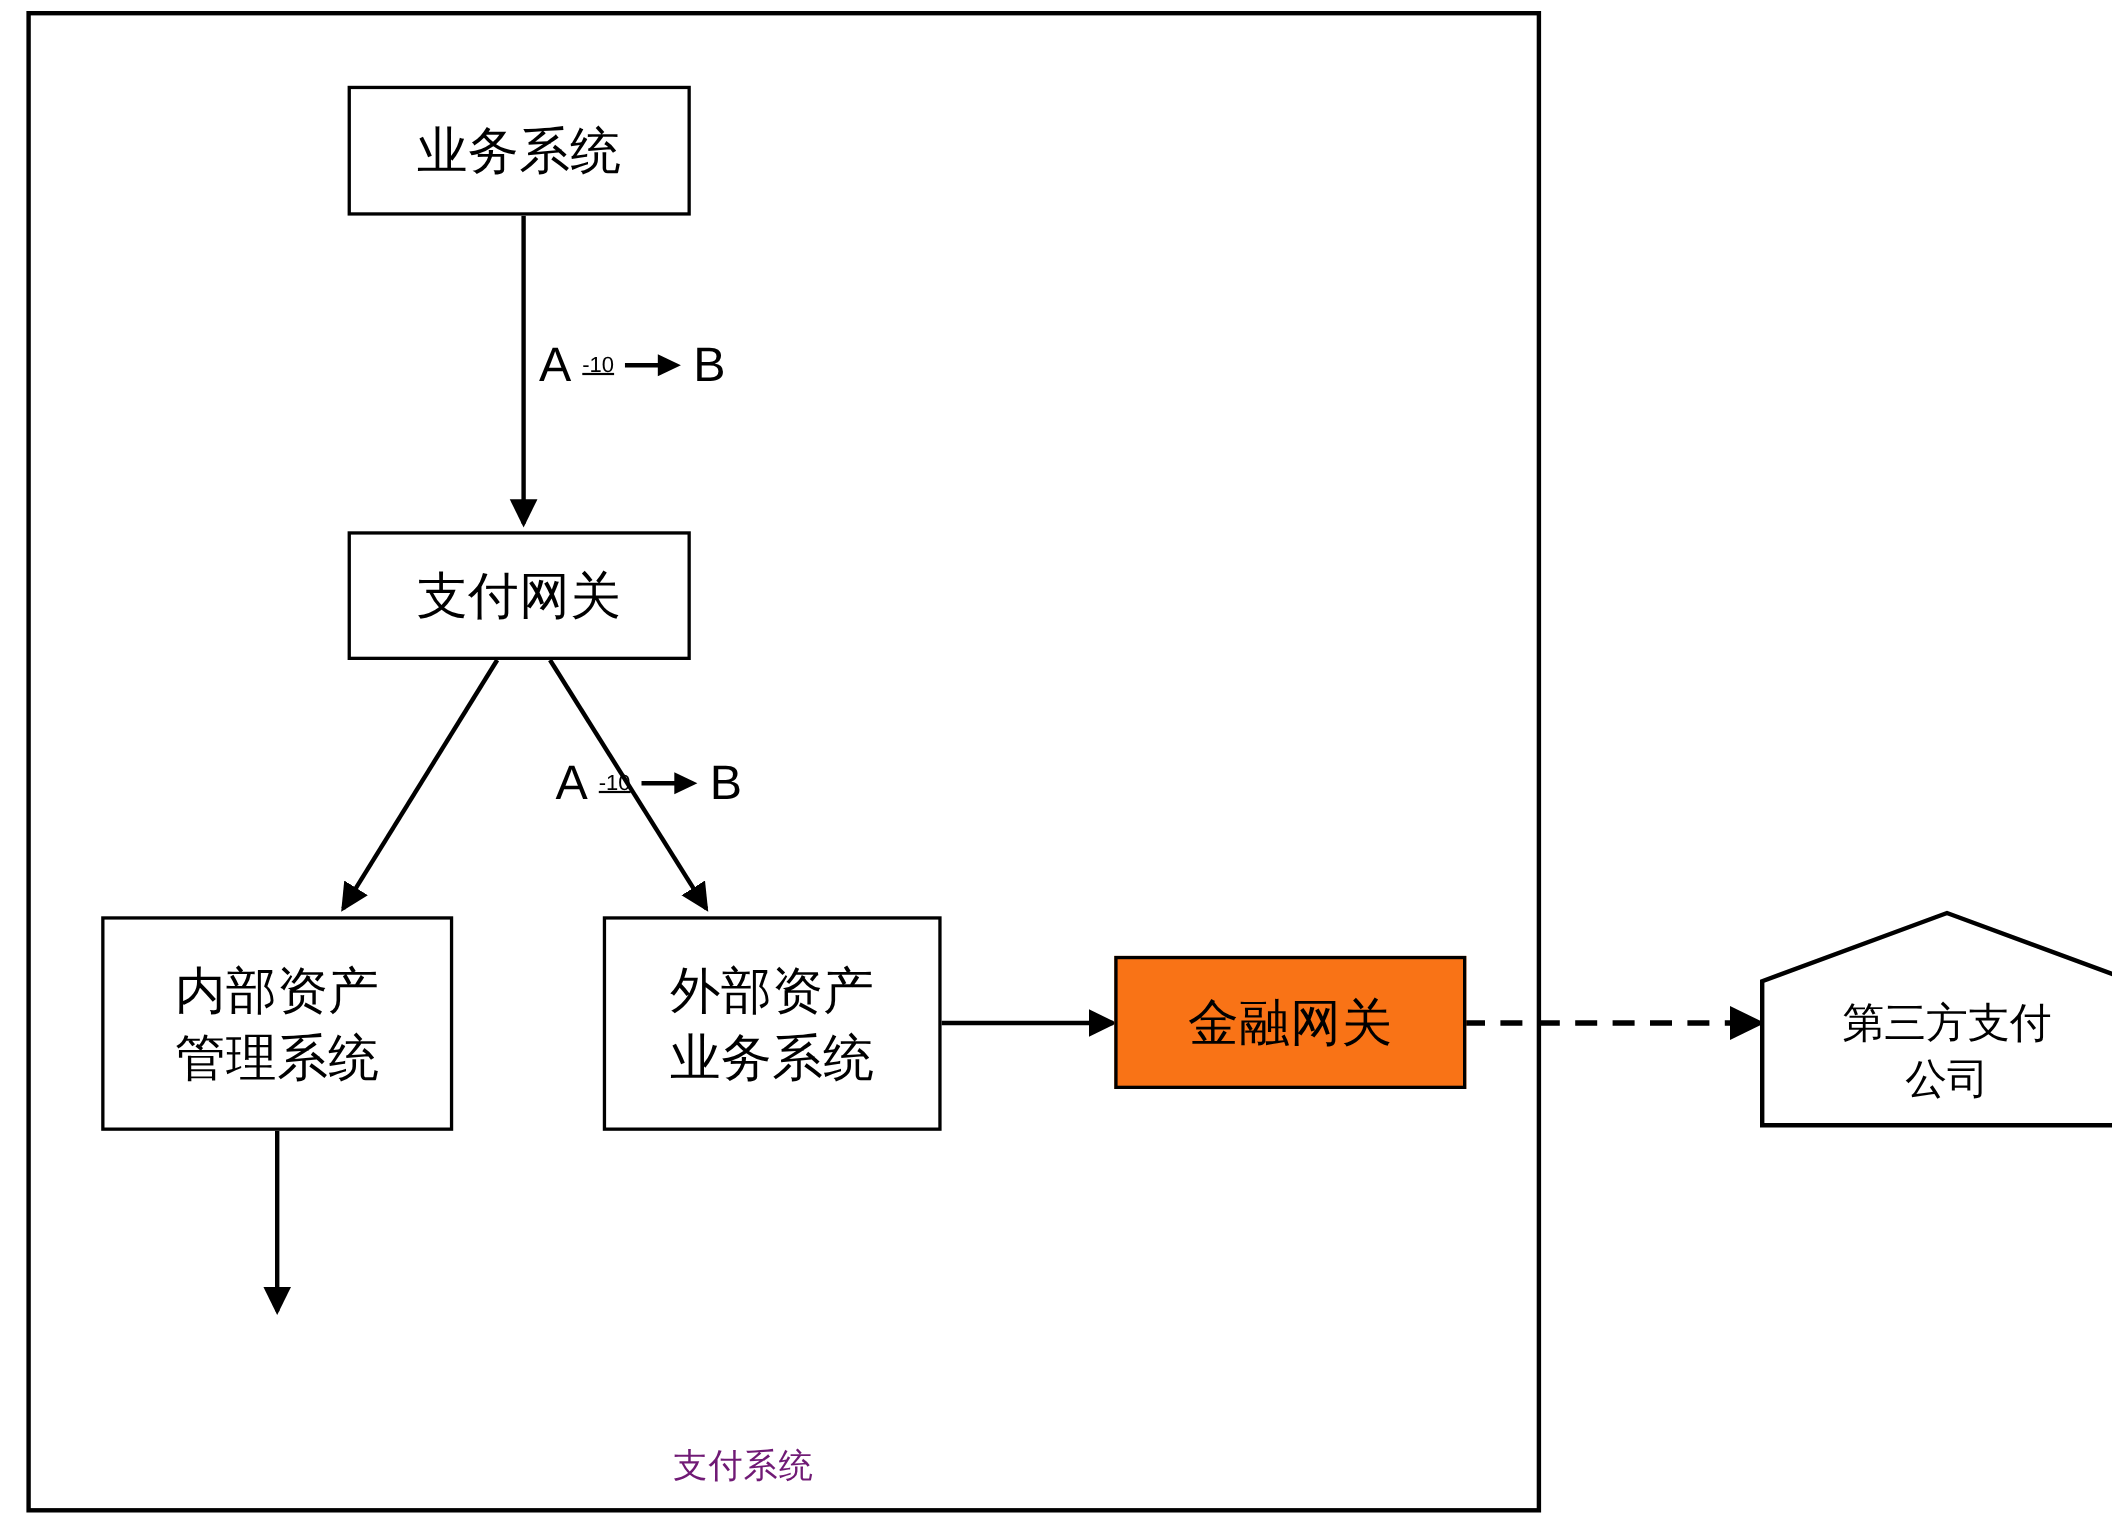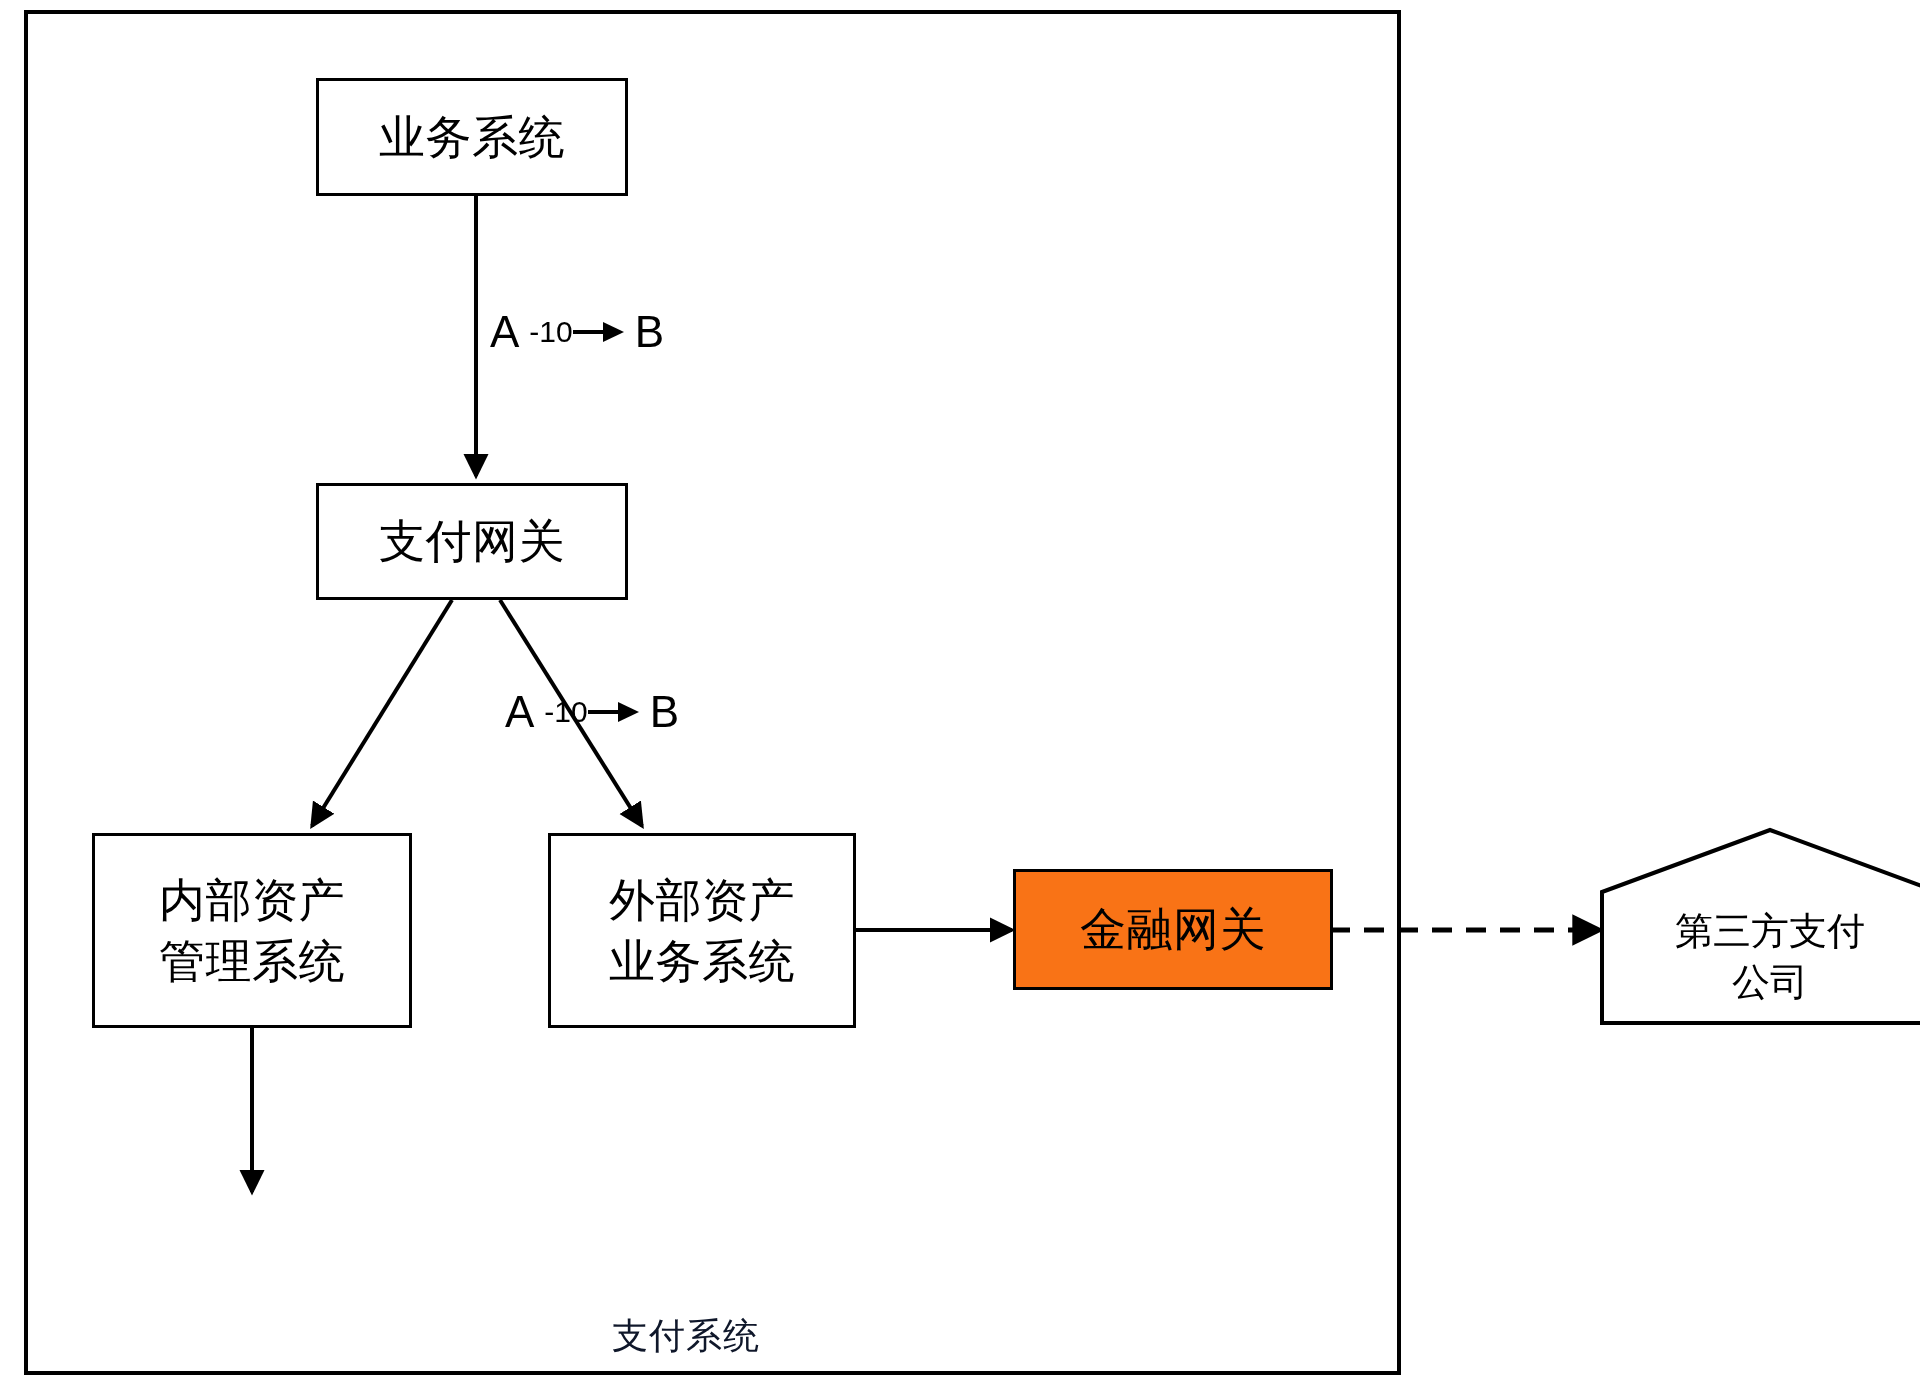--- a/index.html
+++ b/index.html
@@ -46,43 +46,44 @@
     background: #f97316;
   }
   .outer-container {
     position: absolute;
     box-sizing: border-box;
     border: 4px solid #000000;
     background: transparent;
   }
   .container-caption-html {
     position: absolute;
-    font-size: 36px;
-    color: #0f172a;
+    font-size: 31px;
+    color: #701a75;
     letter-spacing: 1px;
     white-space: nowrap;
   }
   .edge-label-html {
     position: absolute;
     white-space: nowrap;
     color: #000000;
     display: flex;
     align-items: center;
     gap: 10px;
   }
   .edge-label-html .big {
     font-size: 44px;
     line-height: 1;
   }
   .edge-label-html .small {
-    font-size: 30px;
+    font-size: 20px;
     line-height: 1;
     display: flex;
     align-items: center;
-    gap: 0;
+    gap: 10px;
+    text-decoration: underline;
   }
   .pentagon-label {
     position: absolute;
     font-size: 38px;
     color: #000000;
     text-align: center;
     line-height: 1.32;
     white-space: pre-line;
   }
 </style>

